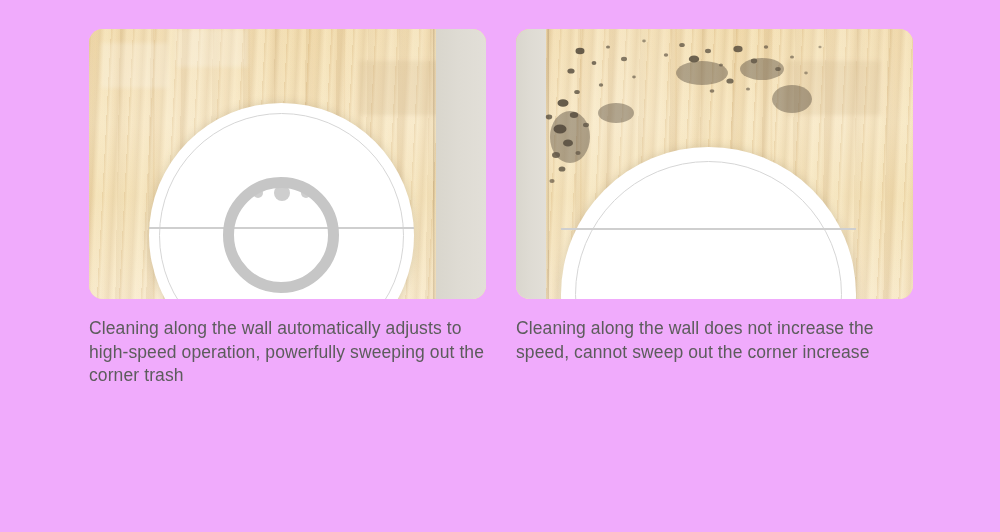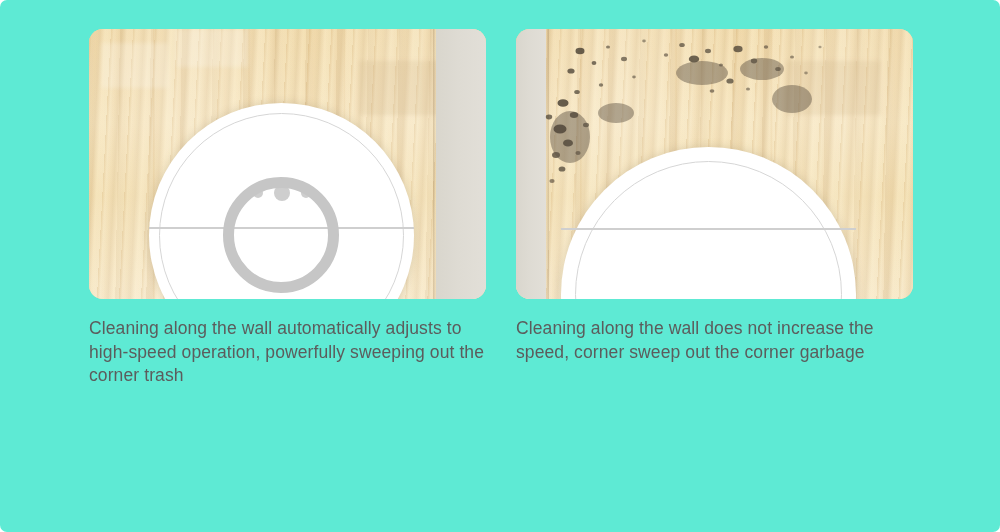--- a/index.html
+++ b/index.html
@@ -10,22 +10,21 @@
   body {
     width: 1000px;
     height: 532px;
     font-family: "Liberation Sans", sans-serif;
     overflow: hidden;
   }
   .page {
     position: relative;
     width: 1000px;
     height: 532px;
-    background: #5eead4;
-    border-radius: 7px;
+    background: #f0abfc;
   }
 
   
   .compare {
     position: absolute;
     left: 89px;
     top: 29px;
     width: 823px;
     display: flex;
     gap: 30px;
@@ -279,17 +278,17 @@
           </svg>
         </div>
 
         <div class="robot right-bot">
           <div class="inner-ring"></div>
           <div class="divider"></div>
 
         </div>
       </div>
 
-      <p class="caption">Cleaning along the wall does not increase the speed, corner sweep out the corner garbage</p>
+      <p class="caption">Cleaning along the wall does not increase the speed, cannot sweep out the corner increase</p>
     </div>
 
   </div>
 </div>
 
 </body></html>

